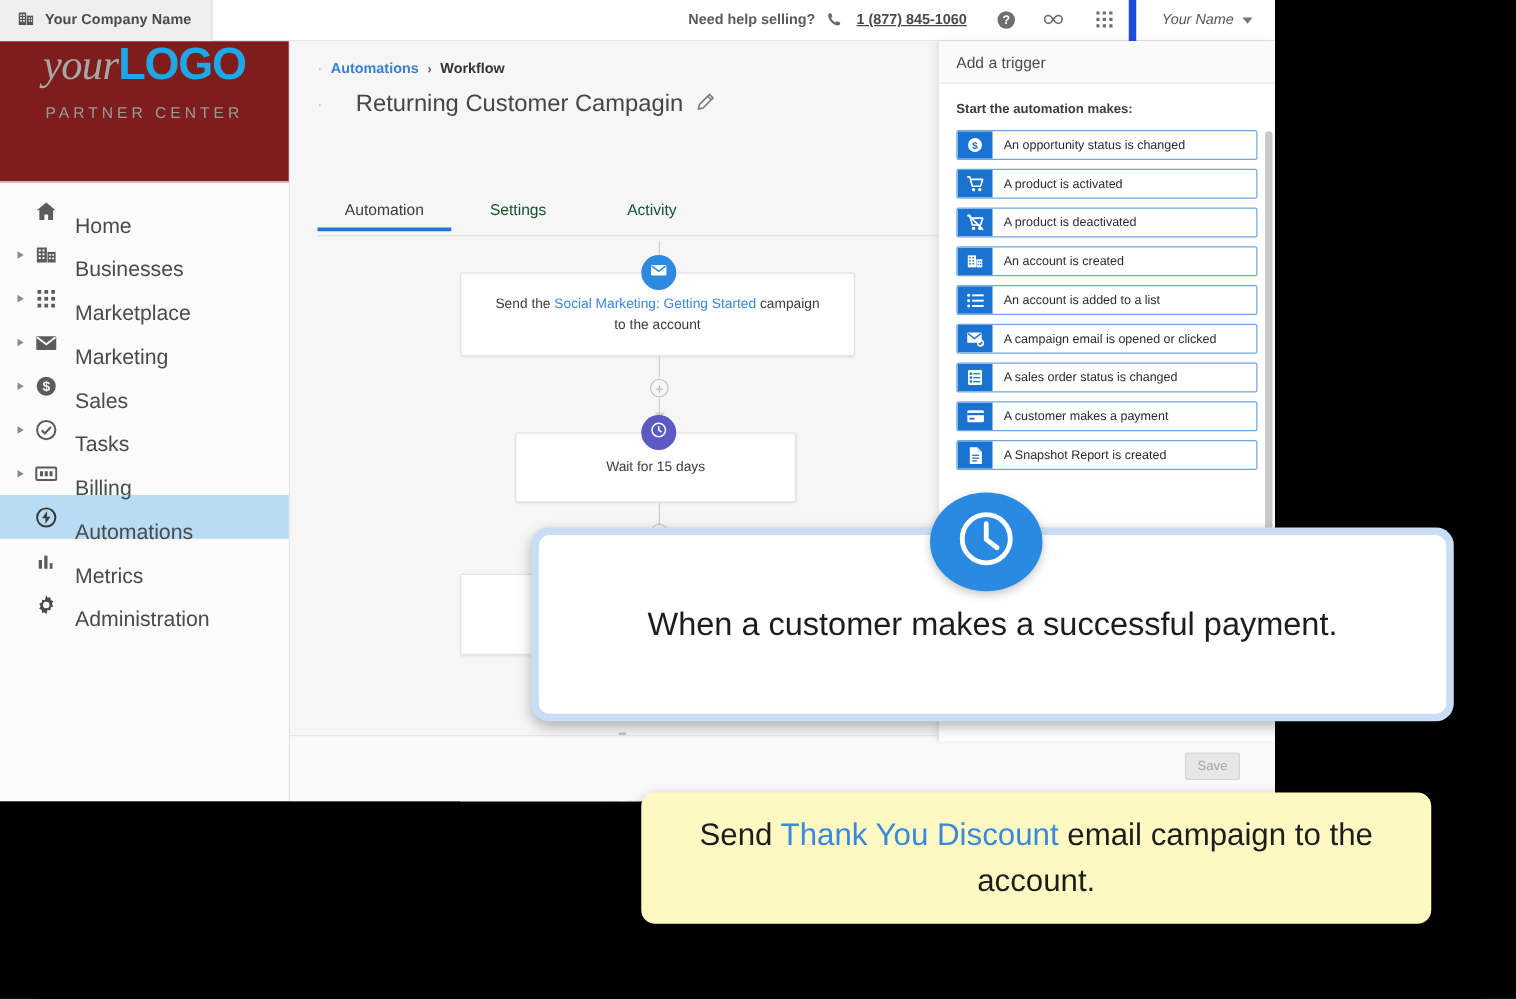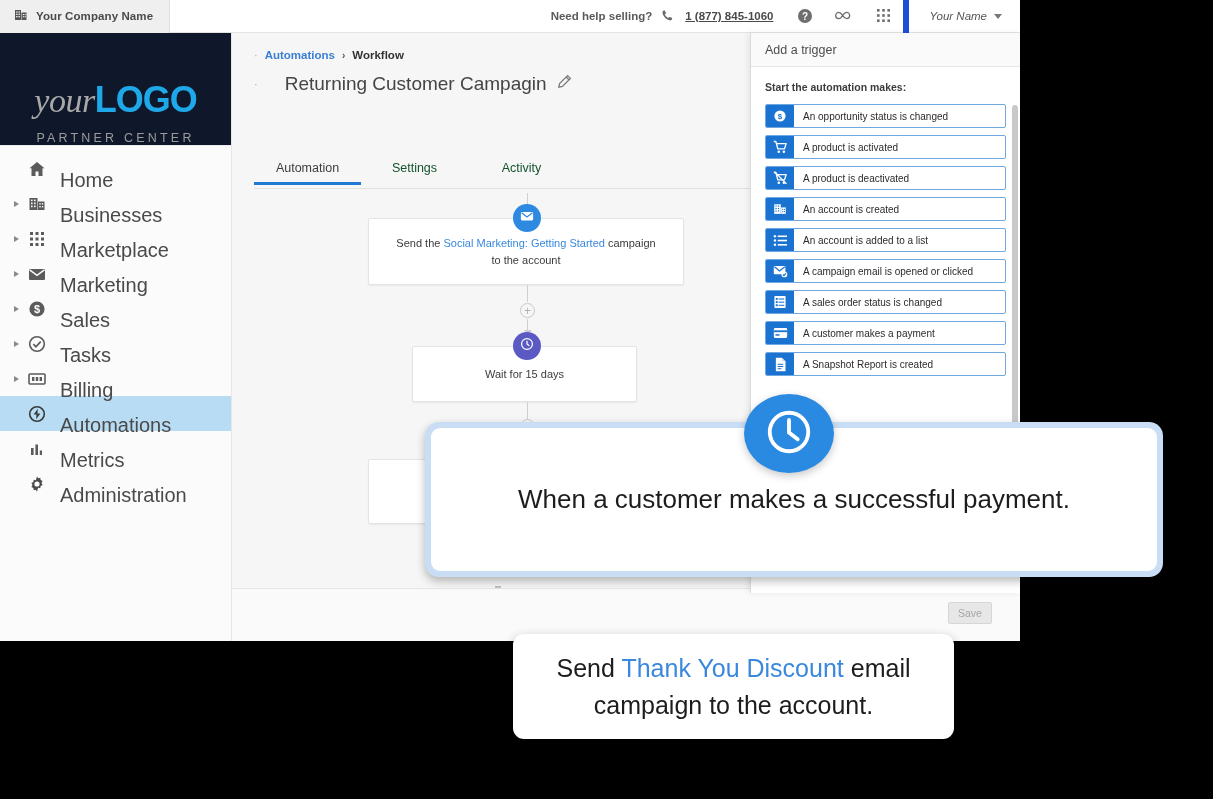--- a/index.html
+++ b/index.html
@@ -50,22 +50,22 @@
     width: 0; height: 0; border-left: 4px solid transparent; border-right: 4px solid transparent;
     border-top: 5px solid #777;
   }
 
   
   .sidebar {
     position: absolute; left: 0; top: 33px; width: 232px; height: 608px;
     background: #fbfbfb; border-right: 1px solid #e6e6e6;
   }
   .logo-block {
-    height: 113px; background:#0f172a; display:flex; flex-direction:column;
-    align-items:center; justify-content:flex-end; border-bottom: 1px solid #ededed;
+    height: 113px; background:#7f1d1d; display:flex; flex-direction:column;
+    align-items:center; justify-content:flex-start; border-bottom: 1px solid #ededed;
   }
   .logo-main { font-size: 34px; line-height: 1; white-space: nowrap; }
   .logo-your {
     font-family: "Liberation Serif", serif; font-style: italic; font-weight: normal;
     color: #a8a8a8; font-size: 34px; letter-spacing: -0.5px;
   }
   .logo-logo { font-weight: bold; color: #1FA8E8; font-size: 36px; letter-spacing: -1px; }
   .logo-sub {
     margin-top: 13px; font-size: 12.5px; letter-spacing: 3.2px; color: #9b9b9b;
   }
@@ -79,21 +79,21 @@
   }
   .nav-arrow i {
     width:0;height:0;border-top:3.5px solid transparent;border-bottom:3.5px solid transparent;
     border-left:5px solid #8a8a8a; display:block;
   }
   .nav-icon {
     width: 30px; flex: 0 0 30px; display:flex; align-items:center; justify-content:center;
     color: #5b5b5b;
   }
   .nav-label {
-    font-size: 20px; color: #4a4a4a; margin-left: 8px; white-space: nowrap; margin-top: 24px;
+    font-size: 17px; color: #4a4a4a; margin-left: 8px; white-space: nowrap; margin-top: 24px;
   }
 
   
   .main {
     position: absolute; left: 232px; top: 33px; width: 788px; height: 608px;
     background: #f6f6f6;
   }
   .crumb {
     position:absolute; left: 22px; top: 16px; display:flex; align-items:center; gap:7px;
     font-size: 11.5px;
@@ -207,22 +207,22 @@
   .callout-a-text {
     font-size: 26px; color: #1d1d1d; font-weight: normal; white-space: nowrap;
   }
   .clock-badge {
     position:absolute; left: 744px; top: 394px; width: 90px; height: 79px;
     border-radius: 50%; background: #2a8ae2; z-index: 45;
     display:flex; align-items:center; justify-content:center;
     box-shadow: 0 3px 8px rgba(0,0,0,0.22);
   }
   .callout-b {
-    position: absolute; left: 513px; top: 634px; width: 441px; height: 105px;
-    background: #ffffff; border-radius: 11px; z-index: 40;
+    position: absolute; left: 513px; top: 634px; width: 632px; height: 105px;
+    background: #fef9c3; border-radius: 11px; z-index: 40;
     box-shadow: 0 4px 11px rgba(0,0,0,0.3);
     display:flex; align-items:center; justify-content:center; text-align:center;
   }
   .callout-b-text { font-size: 25px; color: #1d1d1d; line-height: 1.45; }
   .callout-b-text .lnk { color: #3a88dd; }
 </style>
 </head>
 <body>
 
 <div id="stage">

